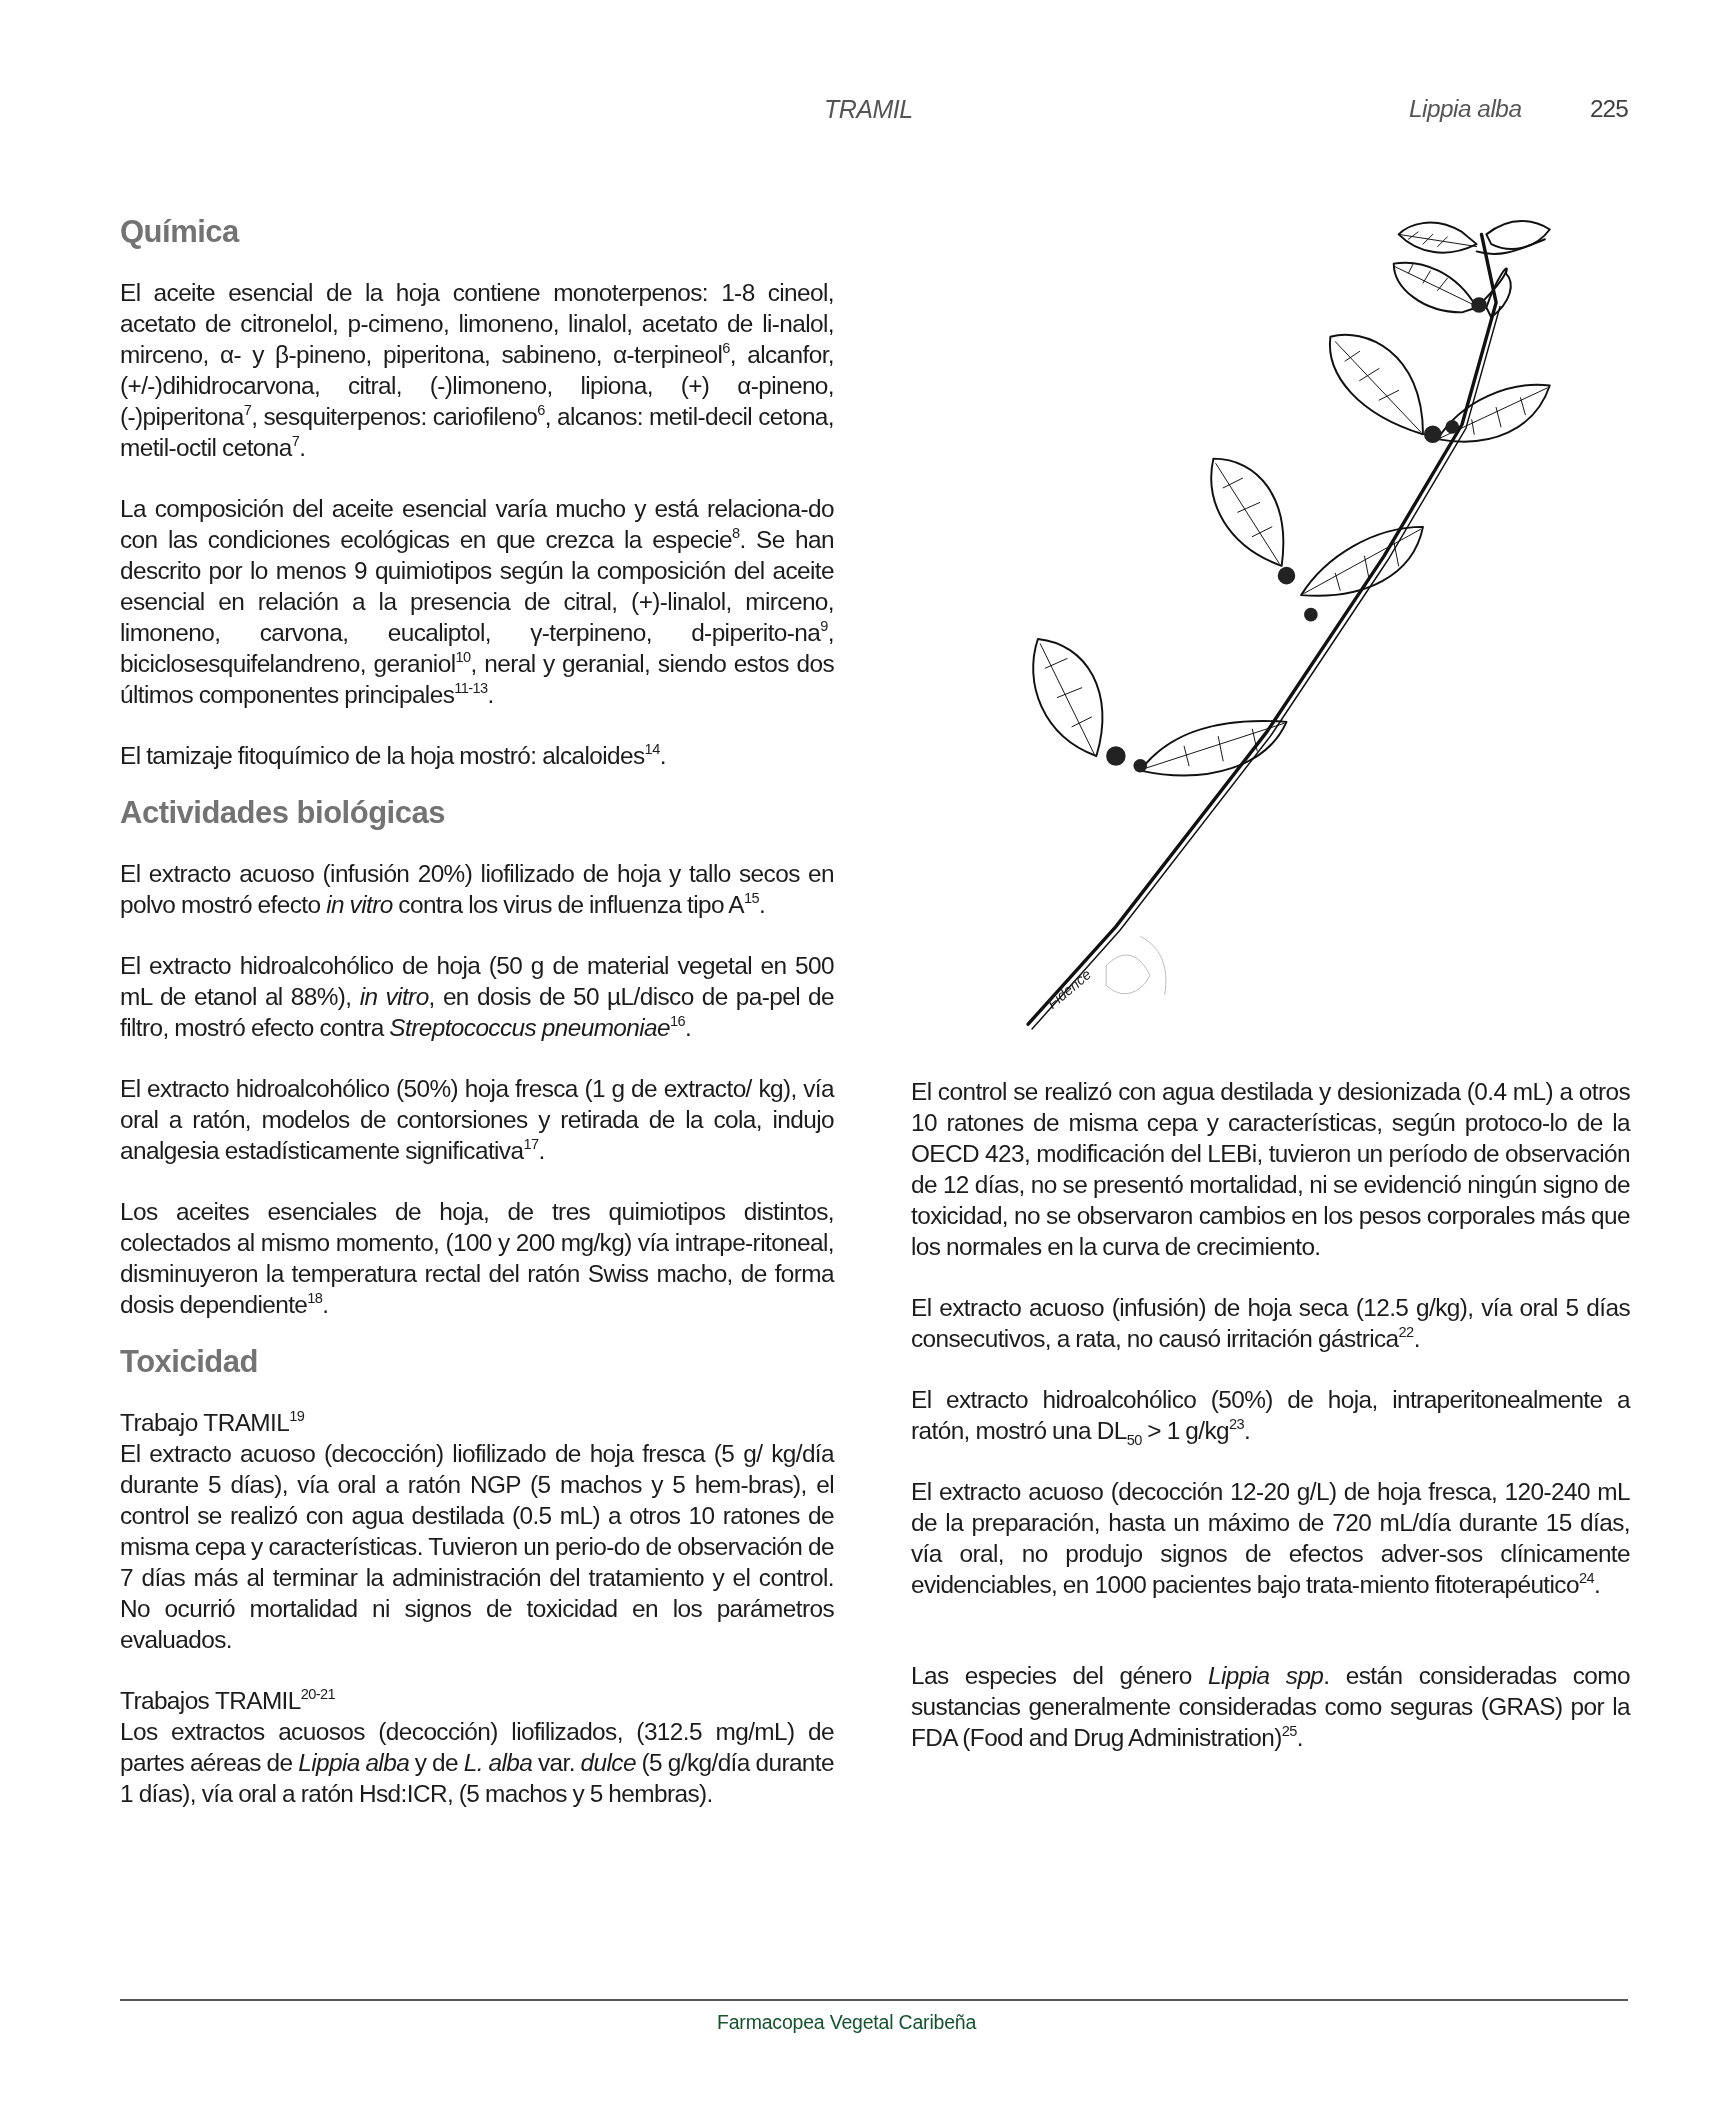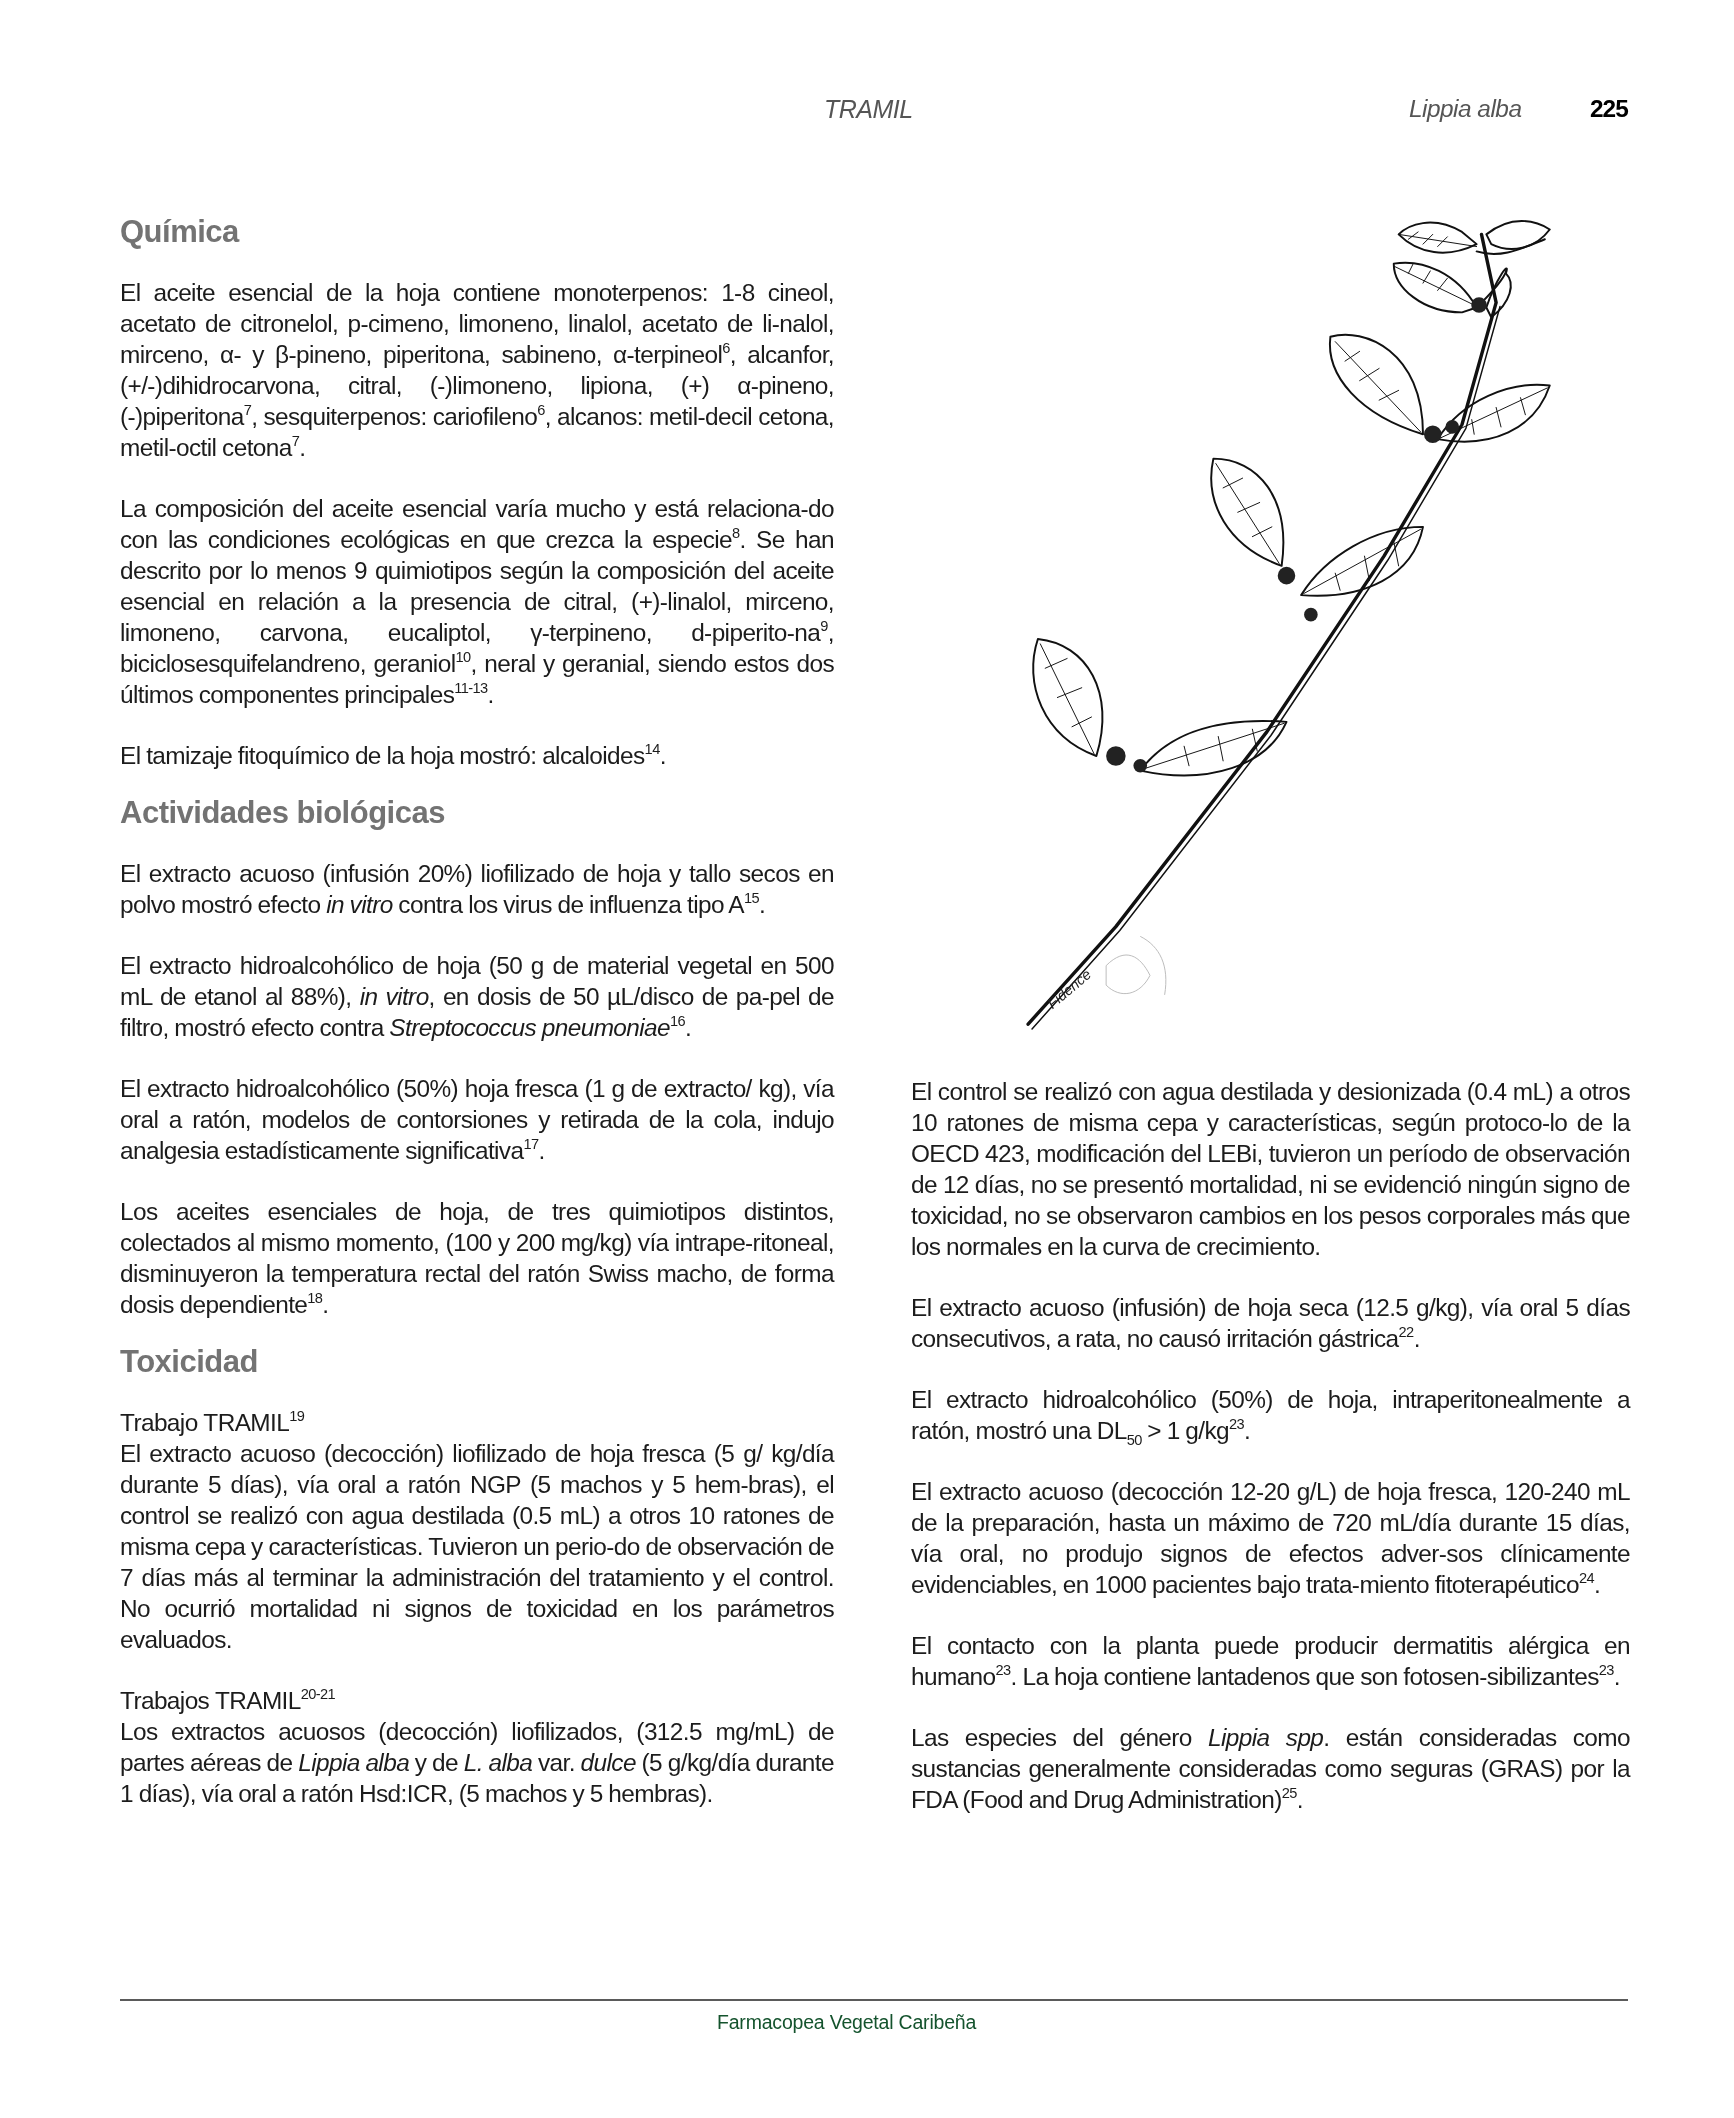--- a/index.html
+++ b/index.html
@@ -1,21 +1,21 @@
 <!DOCTYPE html>
 <html style="font-size:7.8px"><head>
   <meta charset="utf-8">
   <style>
     html, body { margin: 0; padding: 0; background: #ffffff; }
     body { width: 1735px; height: 2119px; position: relative; overflow: hidden;
            font-family: "Liberation Sans", "DejaVu Sans", sans-serif; color: #1c1c1c; }
     .running-head { position: absolute; top: 95px; left: 0; width: 1735px; height: 34px; }
     .rh-center { position: absolute; left: 824px; top: 0; font-style: italic; font-size: 25px; color: #555555; letter-spacing: -0.5px; }
     .rh-species { position: absolute; left: 1409px; top: 0; font-style: italic; font-size: 24.4px; color: #555555; letter-spacing: -0.5px; }
-    .rh-page { position: absolute; left: 1590px; top: 0; font-weight: bold; font-size: 24.4px; color: #000000; letter-spacing: -1px; }
+    .rh-page { position: absolute; left: 1590px; top: 0; font-weight: normal; font-size: 24.4px; color: #404040; letter-spacing: -1px; }
 
     .col { position: absolute; }
     .col-left { left: 120px; top: 210px; width: 714px; }
     .col-right { left: 911px; top: 1057px; width: 719px; margin-top: 19px; }
 
     h2 { font-family: "Liberation Sans", "DejaVu Sans", sans-serif; font-weight: bold; font-size: 31px;
          margin: 0; color: #737373; letter-spacing: -0.5px; line-height: 44px; }
     p { margin: 0; font-size: 24.4px; line-height: 31px; text-align: justify; letter-spacing: -0.6px;
         word-spacing: -0.5px; hyphens: manual; }
     .gap-h-after { height: 23.4px; }
@@ -124,20 +124,19 @@
 
 <div class="col col-right">
   <p>El control se realizó con agua destilada y desionizada (0.4 mL) a otros 10 ratones de misma cepa y características, según protoco-lo de la OECD 423, modificación del LEBi, tuvieron un período de observación de 12 días, no se presentó mortalidad, ni se evidenció ningún signo de toxicidad, no se observaron cambios en los pesos corporales más que los normales en la curva de crecimiento.</p>
   <div class="gap-para"></div>
   <p><span>El extracto acuoso (infusión) de hoja seca (12.5 g/kg), vía oral 5 días consecutivos, a rata, no causó irritación gástrica</span><sup>22</sup><span>.</span></p>
   <div class="gap-para"></div>
   <p><span>El extracto hidroalcohólico (50%) de hoja, intraperitonealmente a ratón, mostró una DL</span><sub>50</sub><span> &gt; 1 g/kg</span><sup>23</sup><span>.</span></p>
   <div class="gap-para"></div>
   <p><span>El extracto acuoso (decocción 12-20 g/L) de hoja fresca, 120-240 mL de la preparación, hasta un máximo de 720 mL/día durante 15 días, vía oral, no produjo signos de efectos adver-sos clínicamente evidenciables, en 1000 pacientes bajo trata-miento fitoterapéutico</span><sup>24</sup><span>.</span></p>
   <div class="gap-para"></div>
-  <p><span>El contacto con la planta puede producir dermatitis alérgica en humano</span><sup>23</sup><span>. La hoja contiene lantadenos que son fotosen-sibilizantes</span><sup>23</sup><span>.</span></p>
   <div class="gap-para"></div>
   <p><span>Las especies del género </span><em>Lippia spp</em><span>. están consideradas como sustancias generalmente consideradas como seguras (GRAS) por la FDA (Food and Drug Administration)</span><sup>25</sup><span>.</span></p>
 </div>
 
 <div class="footer-rule"></div>
 <div class="footer-text">Farmacopea Vegetal Caribeña</div>
 
 
 </body></html>

